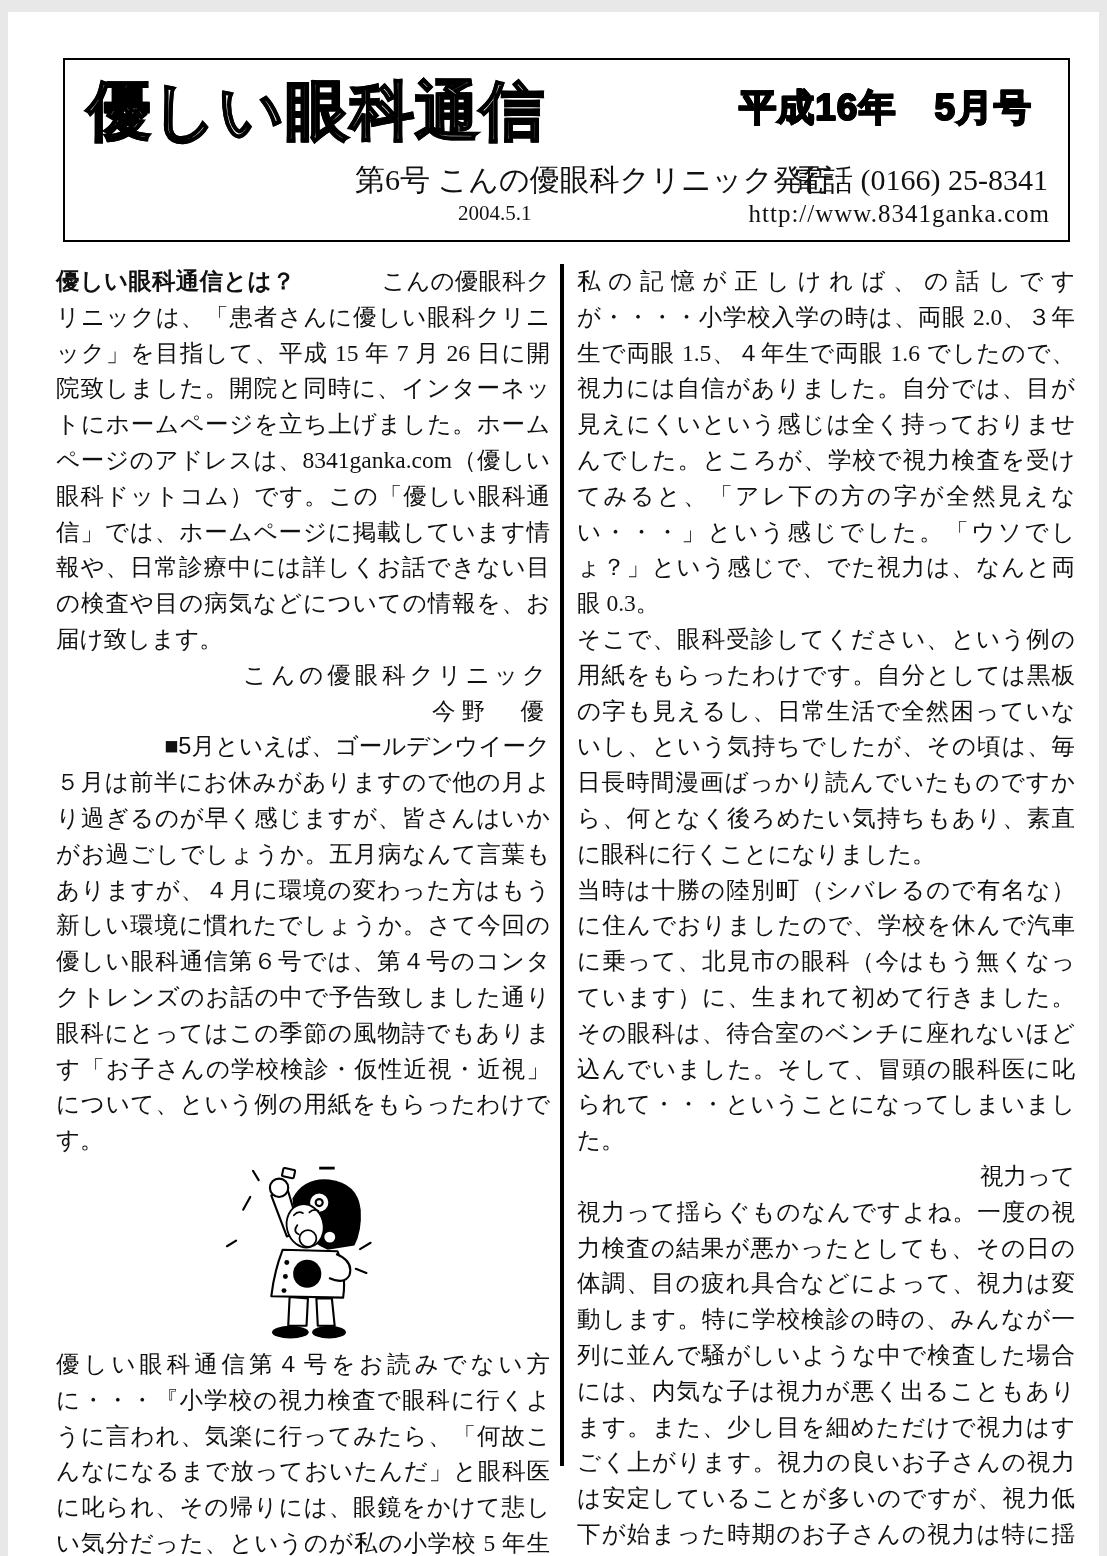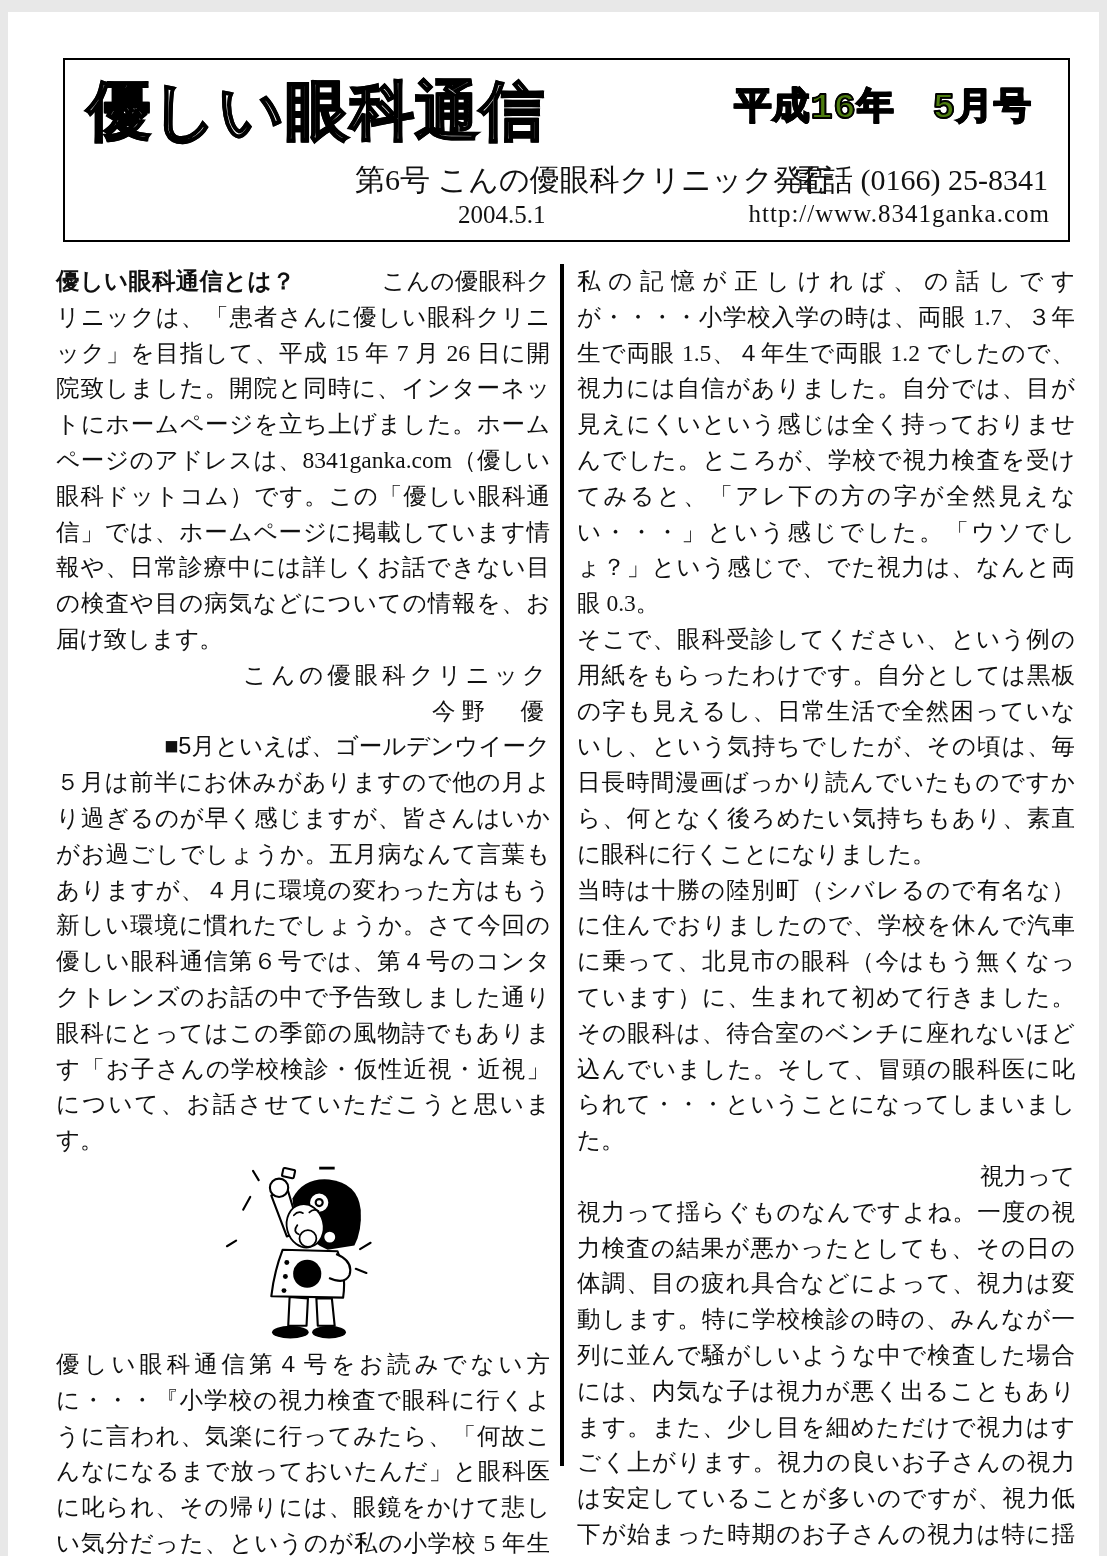--- a/index.html
+++ b/index.html
@@ -22,29 +22,29 @@
     position:absolute;left:22px;top:16px;
     font-family:"Liberation Sans","DejaVu Sans",sans-serif;
     font-weight:700;font-size:64px;line-height:1.1;letter-spacing:1px;
     color:#fff;
     -webkit-text-stroke:2.2px #000;
     text-shadow:1px 0 #000,-1px 0 #000,0 1px #000,0 -1px #000;
     white-space:nowrap;
   }
   .issue-label{
     position:absolute;right:36px;top:28px;
-    font-family:Liberation Mono, monospace;
+    font-family:Liberation Sans, sans-serif;
     font-weight:700;font-size:37px;line-height:1.1;letter-spacing:1px;
-    color:#4d7c0f;
+    color:#000000;
     -webkit-text-stroke:1.8px #000;
     text-shadow:1px 0 #000,-1px 0 #000,0 1px #000,0 -1px #000;
     white-space:nowrap;
   }
   .publisher-line{position:absolute;left:290px;top:100px;font-size:30px;white-space:nowrap;}
-  .issue-date{position:absolute;left:393px;top:141px;font-size:25px;white-space:nowrap;}
+  .issue-date{position:absolute;left:393px;top:141px;font-size:21px;white-space:nowrap;}
   .phone-line{position:absolute;right:20px;top:100px;font-size:30px;white-space:nowrap;}
   .url-line{position:absolute;right:18px;top:140px;font-size:25px;letter-spacing:1px;white-space:nowrap;}
 
   
   .column{
     position:absolute;top:252px;
     font-size:23.5px;line-height:35.8px;
     text-align:justify;text-justify:inter-ideograph;
   }
   .col-left{left:48px;width:494px;}
@@ -90,21 +90,21 @@
   <div class="column-divider"></div>
 
   <div class="column col-left">
 
     <p class="para"><span class="heading-inline">優しい眼科通信とは？</span><span class="heading-gap"></span><span>こんの優眼科クリニックは、「患者さんに優しい眼科クリニック」を目指して、平成 15 年 7 月 26 日に開院致しました。開院と同時に、インターネットにホームページを立ち上げました。ホームページのアドレスは、8341ganka.com（優しい眼科ドットコム）です。この「優しい眼科通信」では、ホームページに掲載しています情報や、日常診療中には詳しくお話できない目の検査や目の病気などについての情報を、お届け致します。</span></p>
 
     <p class="sig">こんの優眼科クリニック</p>
     <p class="sig sig-name">今野　優</p>
 
     <p class="heading-block">■5月といえば、ゴールデンウイーク</p>
-    <p class="para">５月は前半にお休みがありますので他の月より過ぎるのが早く感じますが、皆さんはいかがお過ごしでしょうか。五月病なんて言葉もありますが、４月に環境の変わった方はもう新しい環境に慣れたでしょうか。さて今回の優しい眼科通信第６号では、第４号のコンタクトレンズのお話の中で予告致しました通り眼科にとってはこの季節の風物詩でもあります「お子さんの学校検診・仮性近視・近視」について、お話させていただこうと思います。</p>
+    <p class="para">５月は前半にお休みがありますので他の月より過ぎるのが早く感じますが、皆さんはいかがお過ごしでしょうか。五月病なんて言葉もありますが、４月に環境の変わった方はもう新しい環境に慣れたでしょうか。さて今回の優しい眼科通信第６号では、第４号のコンタクトレンズのお話の中で予告致しました通り眼科にとってはこの季節の風物詩でもあります「お子さんの学校検診・仮性近視・近視」について、という例の用紙をもらったわけです。</p>
 
     <div class="illustration">
       <svg viewBox="0 0 230 250" width="200" height="176" aria-hidden="true">
 
         <line x1="138" y1="3" x2="160" y2="3" stroke="#000" stroke-width="4"></line>
 
         <g stroke="#000" stroke-width="3" fill="none" stroke-linecap="round">
           <path d="M30,62 l10,-18"></path>
           <path d="M20,106 l-13,8"></path>
           <path d="M52,20 l-8,-13"></path>
@@ -148,20 +148,20 @@
 
         <ellipse cx="97" cy="236" rx="26" ry="9" fill="#000"></ellipse>
         <ellipse cx="152" cy="236" rx="24" ry="9" fill="#000"></ellipse>
       </svg>
     </div>
 
     <p class="para">優しい眼科通信第４号をお読みでない方に・・・『小学校の視力検査で眼科に行くように言われ、気楽に行ってみたら、「何故こんなになるまで放っておいたんだ」と眼科医に叱られ、その帰りには、眼鏡をかけて悲しい気分だった、というのが私の小学校 5 年生の春の体験です。』</p>
   </div>
 
   <div class="column col-right">
-    <p class="para">私の記憶が正しければ、の話しですが・・・・小学校入学の時は、両眼 1.7、３年生で両眼 1.5、４年生で両眼 1.2 でしたので、視力には自信がありました。自分では、目が見えにくいという感じは全く持っておりませんでした。ところが、学校で視力検査を受けてみると、「アレ下の方の字が全然見えない・・・」という感じでした。「ウソでしょ？」という感じで、でた視力は、なんと両眼 0.3。</p>
+    <p class="para">私の記憶が正しければ、の話しですが・・・・小学校入学の時は、両眼 2.0、３年生で両眼 1.5、４年生で両眼 1.6 でしたので、視力には自信がありました。自分では、目が見えにくいという感じは全く持っておりませんでした。ところが、学校で視力検査を受けてみると、「アレ下の方の字が全然見えない・・・」という感じでした。「ウソでしょ？」という感じで、でた視力は、なんと両眼 0.3。</p>
     <p class="para">そこで、眼科受診してください、という例の用紙をもらったわけです。自分としては黒板の字も見えるし、日常生活で全然困っていないし、という気持ちでしたが、その頃は、毎日長時間漫画ばっかり読んでいたものですから、何となく後ろめたい気持ちもあり、素直に眼科に行くことになりました。</p>
     <p class="para">当時は十勝の陸別町（シバレるので有名な）に住んでおりましたので、学校を休んで汽車に乗って、北見市の眼科（今はもう無くなっています）に、生まれて初めて行きました。その眼科は、待合室のベンチに座れないほど込んでいました。そして、冒頭の眼科医に叱られて・・・ということになってしまいました。</p>
     <p class="heading-block">視力って</p>
     <p class="para">視力って揺らぐものなんですよね。一度の視力検査の結果が悪かったとしても、その日の体調、目の疲れ具合などによって、視力は変動します。特に学校検診の時の、みんなが一列に並んで騒がしいような中で検査した場合には、内気な子は視力が悪く出ることもあります。また、少し目を細めただけで視力はすごく上がります。視力の良いお子さんの視力は安定していることが多いのですが、視力低下が始まった時期のお子さんの視力は特に揺らぎがみられます。ですので、学校検診の視力の結果で一喜一憂せずに、ご心配でしたら眼科での視力検査を</p>
   </div>
 
 </div>
 
 </body></html>

